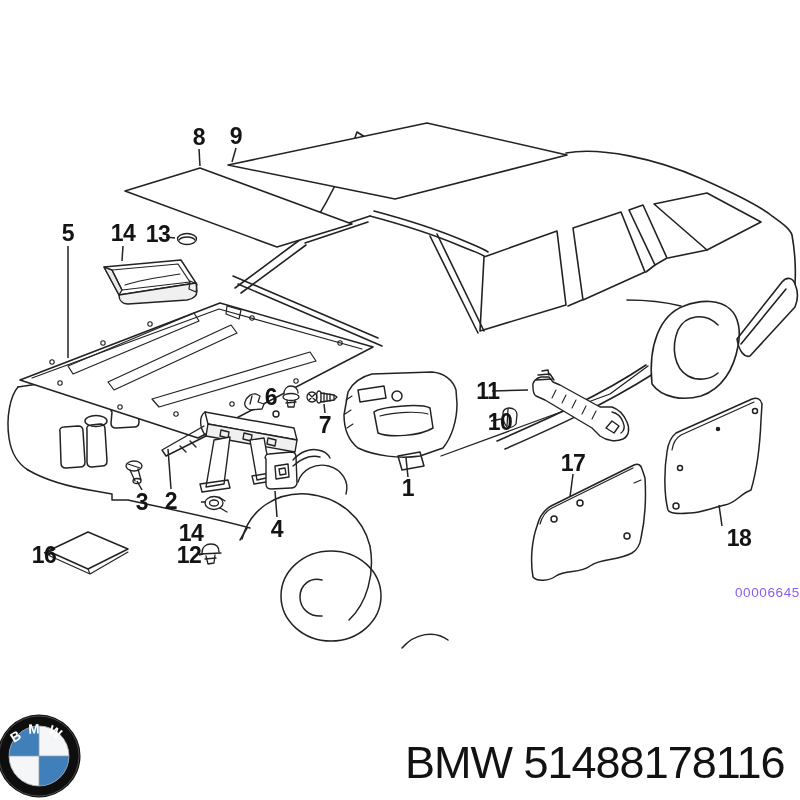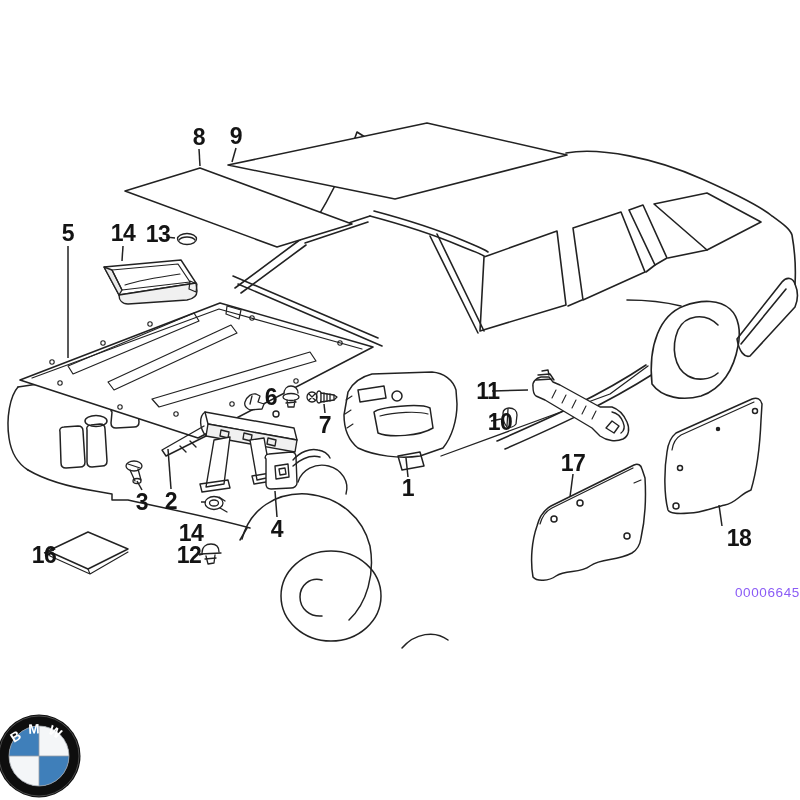--- a/index.html
+++ b/index.html
@@ -255,20 +255,21 @@
     <path d="M41,43 L41,73 A30,30 0 0 0 71,43 Z" fill="#3f7fba"></path>
     <path d="M41,43 L11,43 A30,30 0 0 0 41,73 Z" fill="#f4f6f8"></path>
     <circle cx="41" cy="43" r="30" fill="none" stroke="#9aa0a6" stroke-width="0.8"></circle>
     <path d="M41,43 L41,13 M41,43 L71,43 M41,43 L41,73 M41,43 L11,43" stroke="#9aa0a6" stroke-width="0.8"></path>
     <path id="bmwArc" d="M 8,48 A 33.5,33.5 0 0 1 74,48" fill="none"></path>
     <text font-family="Liberation Sans, sans-serif" font-size="13.5" font-weight="bold" fill="#ffffff" letter-spacing="7">
       <textPath href="#bmwArc" startOffset="50%" text-anchor="middle">BMW</textPath>
     </text>
   </svg>
 
+  <div class="part-label"><span>BMW</span> <span>51488178116</span></div>
 
 <div class="callout" style="left: 408px; top: 488px;">1</div>
     <div class="callout" style="left: 171px; top: 501px;">2</div>
     <div class="callout" style="left: 142px; top: 502px;">3</div>
     <div class="callout" style="left: 277px; top: 529px;">4</div>
     <div class="callout" style="left: 68px; top: 233px;">5</div>
     <div class="callout" style="left: 271px; top: 397px;">6</div>
     <div class="callout" style="left: 325px; top: 425px;">7</div>
     <div class="callout" style="left: 199px; top: 137px;">8</div>
     <div class="callout" style="left: 236px; top: 136px;">9</div>

